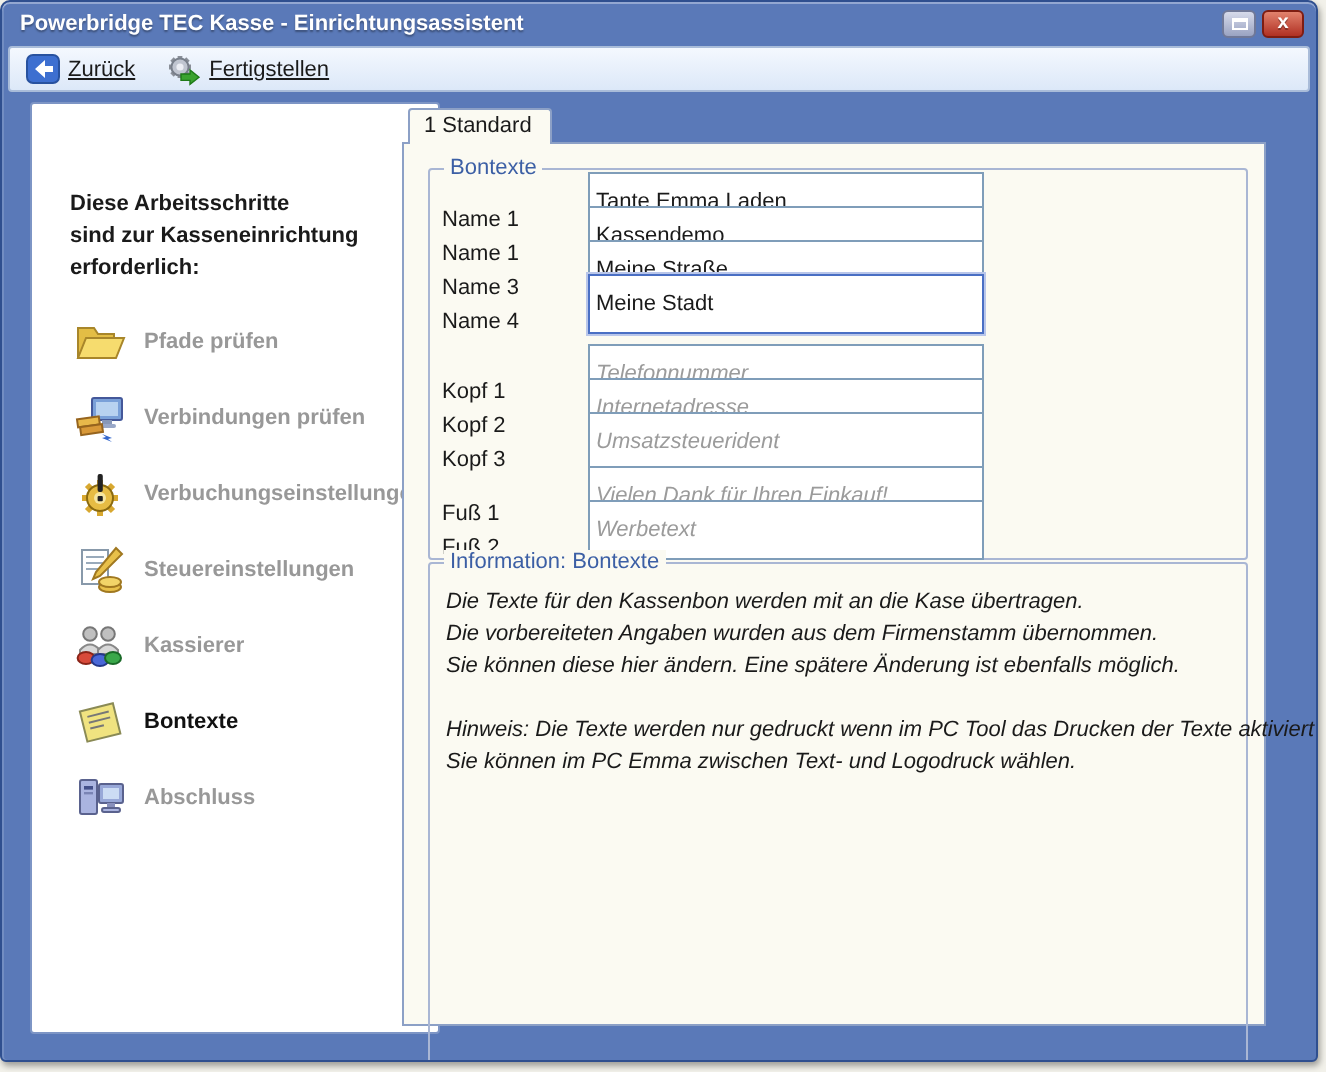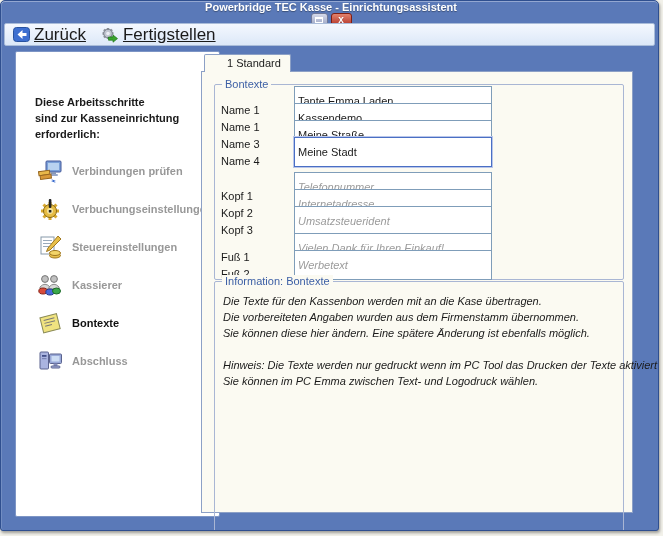--- a/index.html
+++ b/index.html
@@ -7,47 +7,47 @@
   .window {
     position:relative; width:659px; height:531px;
     background:#5a79b8;
     border:1px solid #2f4f8f;
     border-radius:5px 5px 3px 3px;
     box-shadow:1px 2px 3px rgba(0,0,0,.35), inset 0 1px 0 rgba(255,255,255,.35), inset 1px 0 0 rgba(255,255,255,.15);
     overflow:hidden;
   }
   
   .titlebar { position:absolute; top:0; left:0; right:0; height:22px; display:flex; align-items:center;
-    padding:0 6px 0 9px;flex-direction:column; }
+    padding:0 6px 0 9px; }
   .titlebar .title { color:#fff; font-size:11px; font-weight:bold; text-shadow:0 1px 1px rgba(0,0,0,.35); flex:1; white-space:nowrap; }
   .winbtns { display:flex; gap:3px; align-items:center; }
   .winbtn { height:14px; border-radius:3px; display:flex; align-items:center; justify-content:center; cursor:default; }
   .btn-max { width:17px; background:linear-gradient(#d6daea,#9aa3c2); border:1px solid #6f7898; }
   .btn-max .glyph { width:8px; height:6px; border:1px solid #fff; border-top-width:2px; background:transparent; }
   .btn-close { width:21px; background:linear-gradient(#e2826d,#b03023); border:1px solid #7e1d12; }
   .btn-close .glyph { color:#fff; font-size:10px; font-weight:bold; line-height:10px; text-shadow:0 1px 0 rgba(0,0,0,.3); }
   
   .toolbar { position:absolute; top:22px; left:3px; right:3px; height:23px;
     background:linear-gradient(#f4f8fe,#dce8f8); border:1px solid #a9bcd9; border-radius:2px;
     display:flex; align-items:center; gap:14px; padding:0 8px; }
-  .toolbtn { display:flex; align-items:center; gap:4px; font-size:17px; color:#1a1a1a;
+  .toolbtn { display:flex; align-items:center; gap:4px; font-size:11px; color:#1a1a1a;
     text-decoration:underline; cursor:pointer; }
   .toolbtn svg { display:block; }
   
   .sidebar { position:absolute; left:14px; top:50px; width:205px; height:466px;
     background:#fff; border:1px solid #7d95c5; border-radius:2px; overflow:hidden; }
   .sidebar-heading { position:absolute; left:19px; top:42px; font-size:11px; font-weight:bold;
     color:#1a1a1a; line-height:16px; }
   .steps { position:absolute; left:20px; top:100px; right:4px; }
   .step { display:flex; align-items:center; gap:9px; height:38px; cursor:pointer; }
   .step .icon { width:27px; display:flex; justify-content:center; }
   .step .lbl { font-size:11px; font-weight:bold; color:#989898; }
   .step.active .lbl { color:#111; }
   
-  .tab { position:absolute; left:203px; top:53px; height:18px; padding:2px 9px 0 22px;
+  .tab { position:absolute; left:203px; top:53px; height:18px; padding:2px 9px 0 7px;
     background:#fbfaf2; border:1px solid #8ca0c6; border-bottom:none; border-radius:2px 2px 0 0;
     font-size:11px; color:#1a1a1a; z-index:2; cursor:default; }
   .panel { position:absolute; left:200px; top:70px; width:432px; height:442px;
     background:#fbfaf2; border:1px solid #8ca0c6; z-index:1; }
   .groupbox { position:absolute; border:1px solid #a9b6d4; border-radius:2px; }
   .groupbox > .legend { position:absolute; top:-7px; left:7px; padding:0 3px; background:#fbfaf2;
     color:#3c5fa5; font-size:11px; }
   .gb-fields { left:12px; top:12px; width:410px; height:196px; }
   .gb-info   { left:12px; top:209px; width:410px; height:272px; }
   .rows { padding:14px 0 0 6px; }
@@ -104,20 +104,29 @@
   </div>
 
   <div class="sidebar">
     <div class="sidebar-heading">
       <div>Diese Arbeitsschritte</div>
       <div>sind zur Kasseneinrichtung</div>
       <div>erforderlich:</div>
     </div>
     <div class="steps">
 
+      <div class="step">
+        <span class="icon">
+          <svg width="26" height="22" viewBox="0 0 26 22">
+            <path d="M2 4 h8 l2 3 h8 v3 H9 L4 19 H2 Z" fill="#e3bd45" stroke="#a8862a"></path>
+            <path d="M6 9 h19 l-4 10 H2 Z" fill="#f6dc6e" stroke="#a8862a"></path>
+          </svg>
+        </span>
+        <span class="lbl">Pfade prüfen</span>
+      </div>
 
       <div class="step">
         <span class="icon">
           <svg width="26" height="24" viewBox="0 0 26 24">
             <rect x="9" y="2" width="15" height="11" rx="1" fill="#7aa0d8" stroke="#44589a"></rect>
             <rect x="11" y="4" width="11" height="7" fill="#b8d2f0"></rect>
             <rect x="14" y="13" width="5" height="2" fill="#8898b8"></rect>
             <rect x="12" y="15" width="9" height="2" rx="1" fill="#99a8c8"></rect>
             <g transform="rotate(-8 7 16)">
               <rect x="2" y="12" width="11" height="4" fill="#e8b84a" stroke="#96641e"></rect>

